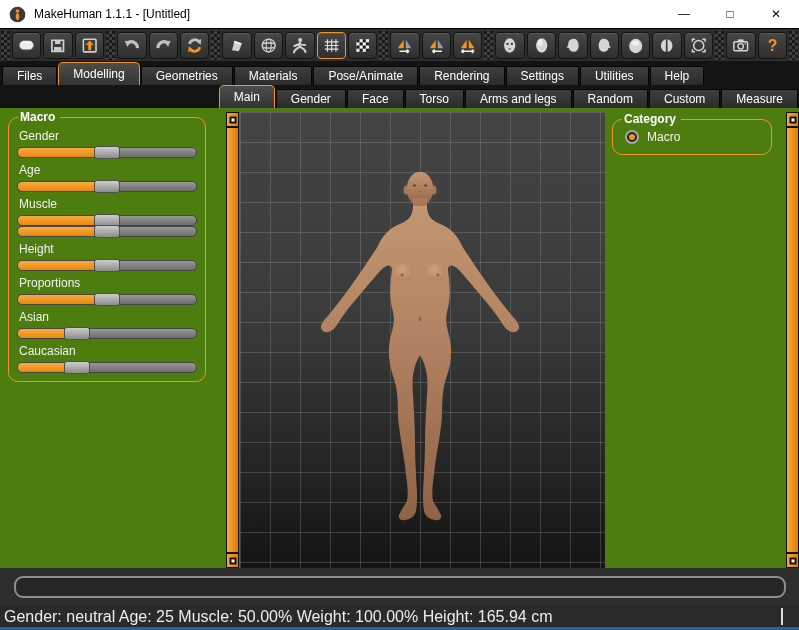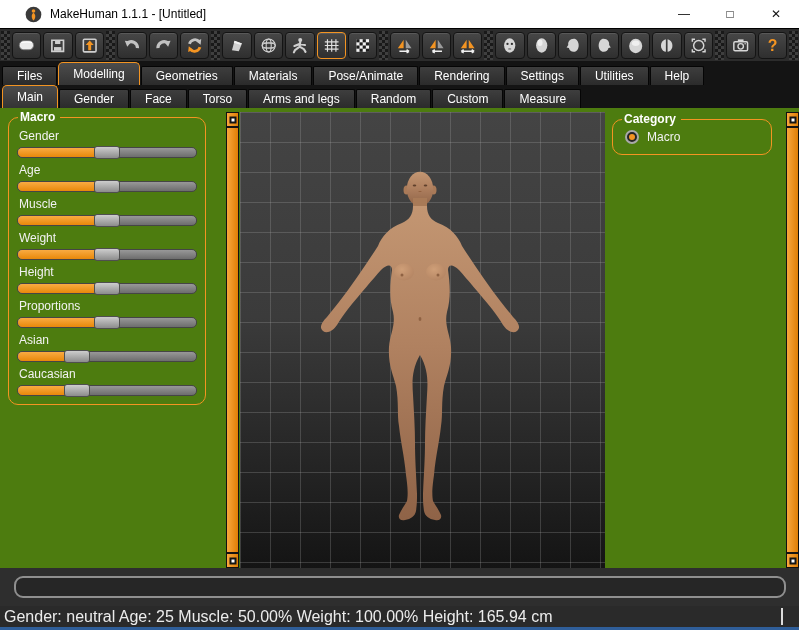--- a/index.html
+++ b/index.html
@@ -4,21 +4,21 @@
 <style>
   * { box-sizing: border-box; }
   html,body { margin:0; padding:0; }
   body {
     width:799px; height:630px; overflow:hidden;
     font-family:"Liberation Sans", sans-serif;
     background:#333;
   }
 
   
-  .titlebar { height:28px; background:#ffffff; display:flex; align-items:center; padding-left:25px; }
+  .titlebar { height:28px; background:#ffffff; display:flex; align-items:center; padding-left:9px; }
   .app-logo { width:17px; height:17px; flex:0 0 auto; }
   .title-text { font-size:12px; color:#000; margin-left:8px; }
   .win-controls { margin-left:auto; display:flex; height:100%; }
   .win-btn { width:46px; height:100%; border:none; background:#fff; color:#111; font-size:12px;
              display:flex; align-items:center; justify-content:center; padding:0; }
 
   
   .toolbar { height:33px; background:#2c2c2c; border-top:1px solid #000;
              display:flex; align-items:center; }
   .tb-btn { width:30px; height:27px; margin:0 1px; border-radius:4px; padding:3px;
@@ -28,21 +28,21 @@
   .tb-btn svg { width:100%; height:100%; display:block; }
   .tb-sep { width:9px; height:29px; margin:0 1px; flex:0 0 auto;
             background-color:#191919;
             background-image:linear-gradient(45deg,#3f3f3f 25%,transparent 25%,transparent 75%,#3f3f3f 75%),
                              linear-gradient(45deg,#3f3f3f 25%,transparent 25%,transparent 75%,#3f3f3f 75%);
             background-size:6px 6px; background-position:0 0,3px 3px; }
 
   
   .tabs { background:#141414; display:flex; align-items:flex-end; padding-left:2px; }
   .tabs-menu { height:24px; }
-  .tabs-sub  { height:23px; }
+  .tabs-sub  { height:23px;justify-content:flex-end; }
   .tab { height:19px; line-height:18px; padding:0 14px; font-size:12px; color:#fff;
          background:linear-gradient(#3e3e3e,#2b2b2b); border:1px solid #050505; border-bottom:none;
          margin-right:1px; border-radius:2px 2px 0 0; white-space:nowrap; }
   .tab.active { height:23px; line-height:22px; background:linear-gradient(#4c4c4c,#343434);
                 border:1px solid #f39422; border-bottom:none; border-radius:5px 5px 0 0; }
 
   
   .main { position:relative; height:460px; background:#4d7c0f; }
 
   fieldset { border:1.5px solid #f39422; border-radius:10px; margin:0; padding:0 8px 8px 8px; }
@@ -319,21 +319,20 @@
           </div>
         </div>
         <div class="slider">
           <div class="sl-label">Muscle</div>
           <div class="sl-track">
             <div class="sl-fill" style="width: 50%;"></div>
             <div class="sl-handle" style="left: calc(50% - 13px);"></div>
           </div>
         </div>
         <div class="slider">
-          <div class="sl-label">Weight</div>
           <div class="sl-track">
             <div class="sl-fill" style="width: 50%;"></div>
             <div class="sl-handle" style="left: calc(50% - 13px);"></div>
           </div>
         </div>
         <div class="slider">
           <div class="sl-label">Height</div>
           <div class="sl-track">
             <div class="sl-fill" style="width: 50%;"></div>
             <div class="sl-handle" style="left: calc(50% - 13px);"></div>

